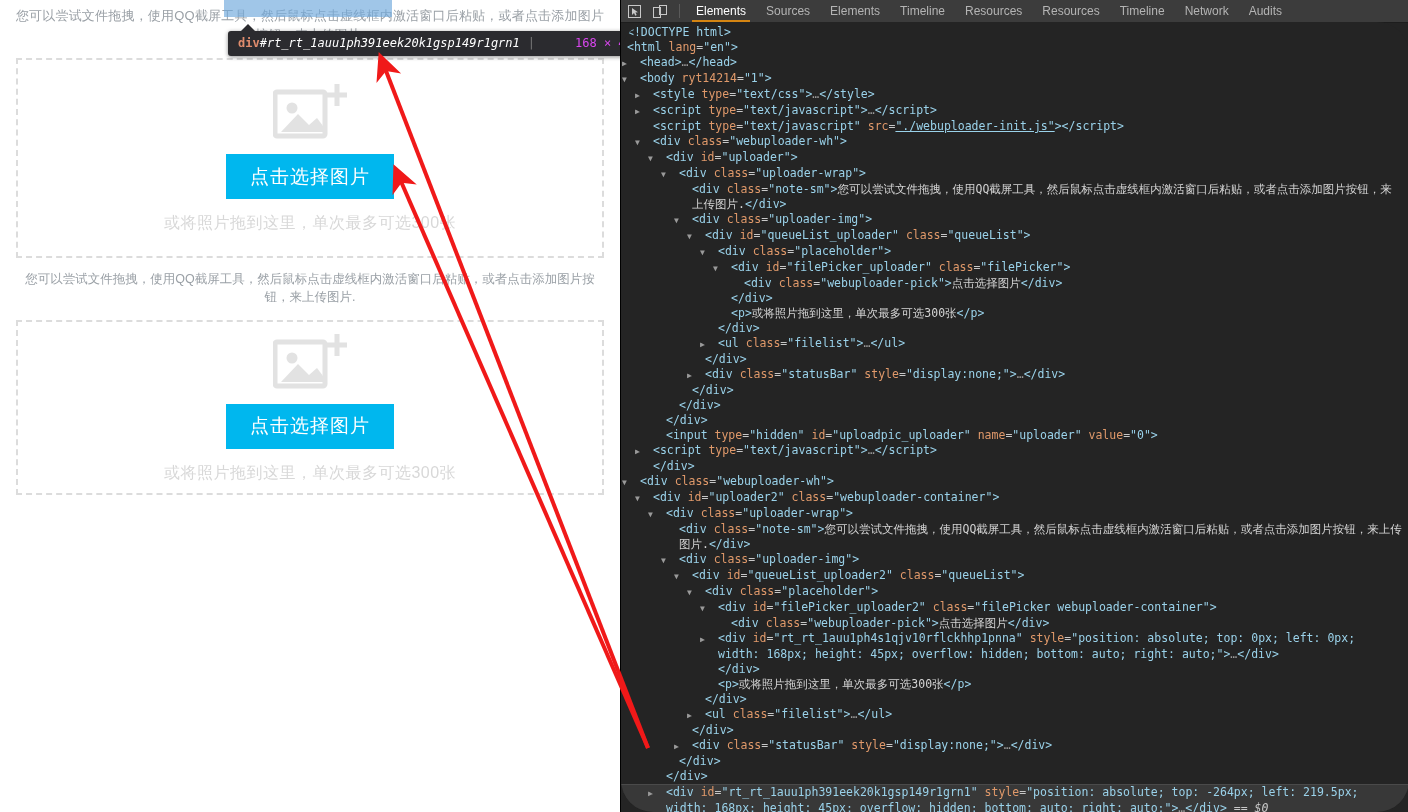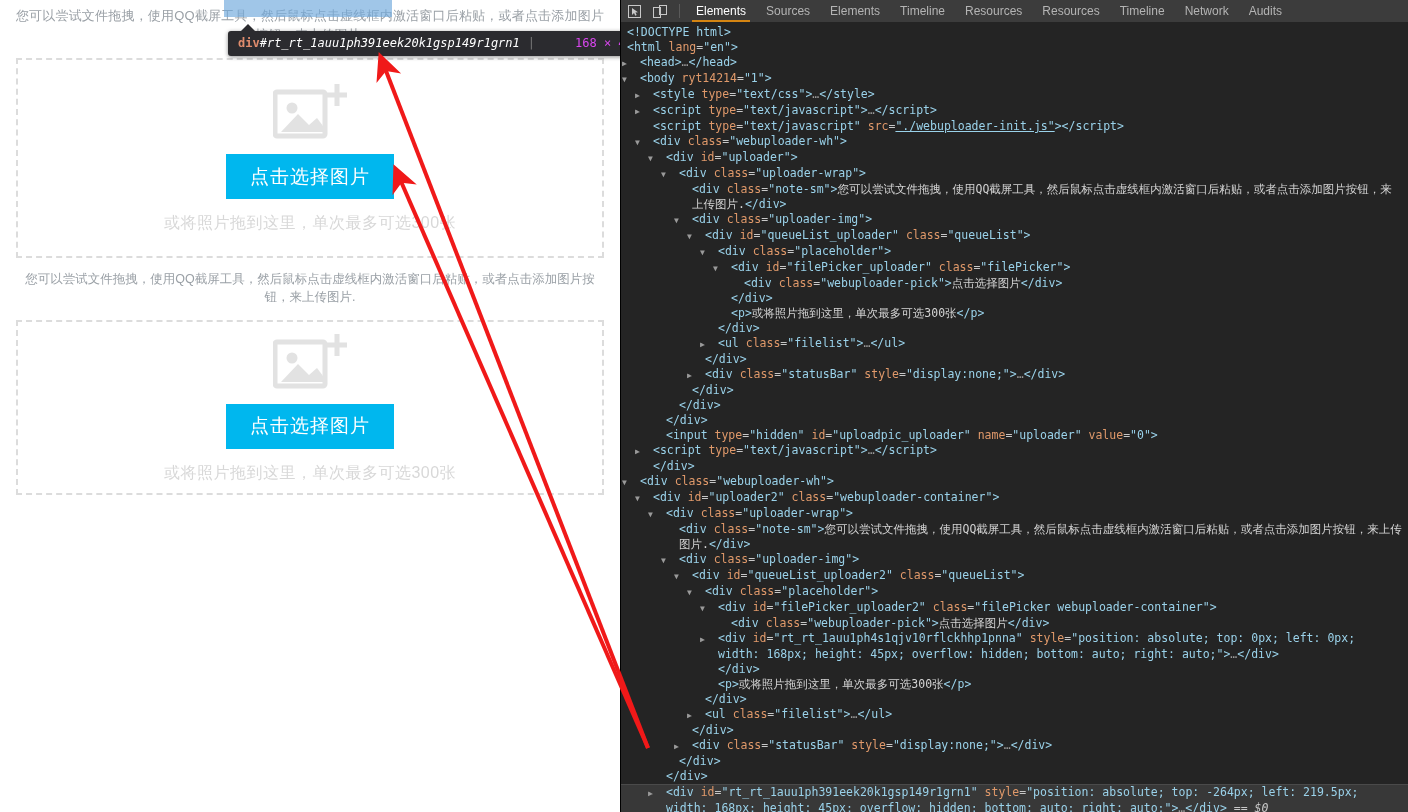--- a/index.html
+++ b/index.html
@@ -142,20 +142,21 @@
   #dt-tree {
     position: absolute; top: 22px; left: 0; right: 0; bottom: 0;
     background: #242424;
     font-family: "DejaVu Sans Mono", "Liberation Mono", monospace;
     font-size: 11.5px;
     line-height: 15px;
     color: #c8c8c8;
     padding: 3px 0 0 0;
     overflow: hidden;
     white-space: pre-wrap;
+    border-radius: 32px;
   }
   .node {
     padding: 0 6px 0 0;
     position: relative;
   }
   .node.selected {
     background: #383838;
     border-top: 1px solid #4a4a4a;
     border-bottom: 1px solid #4a4a4a;
   }

